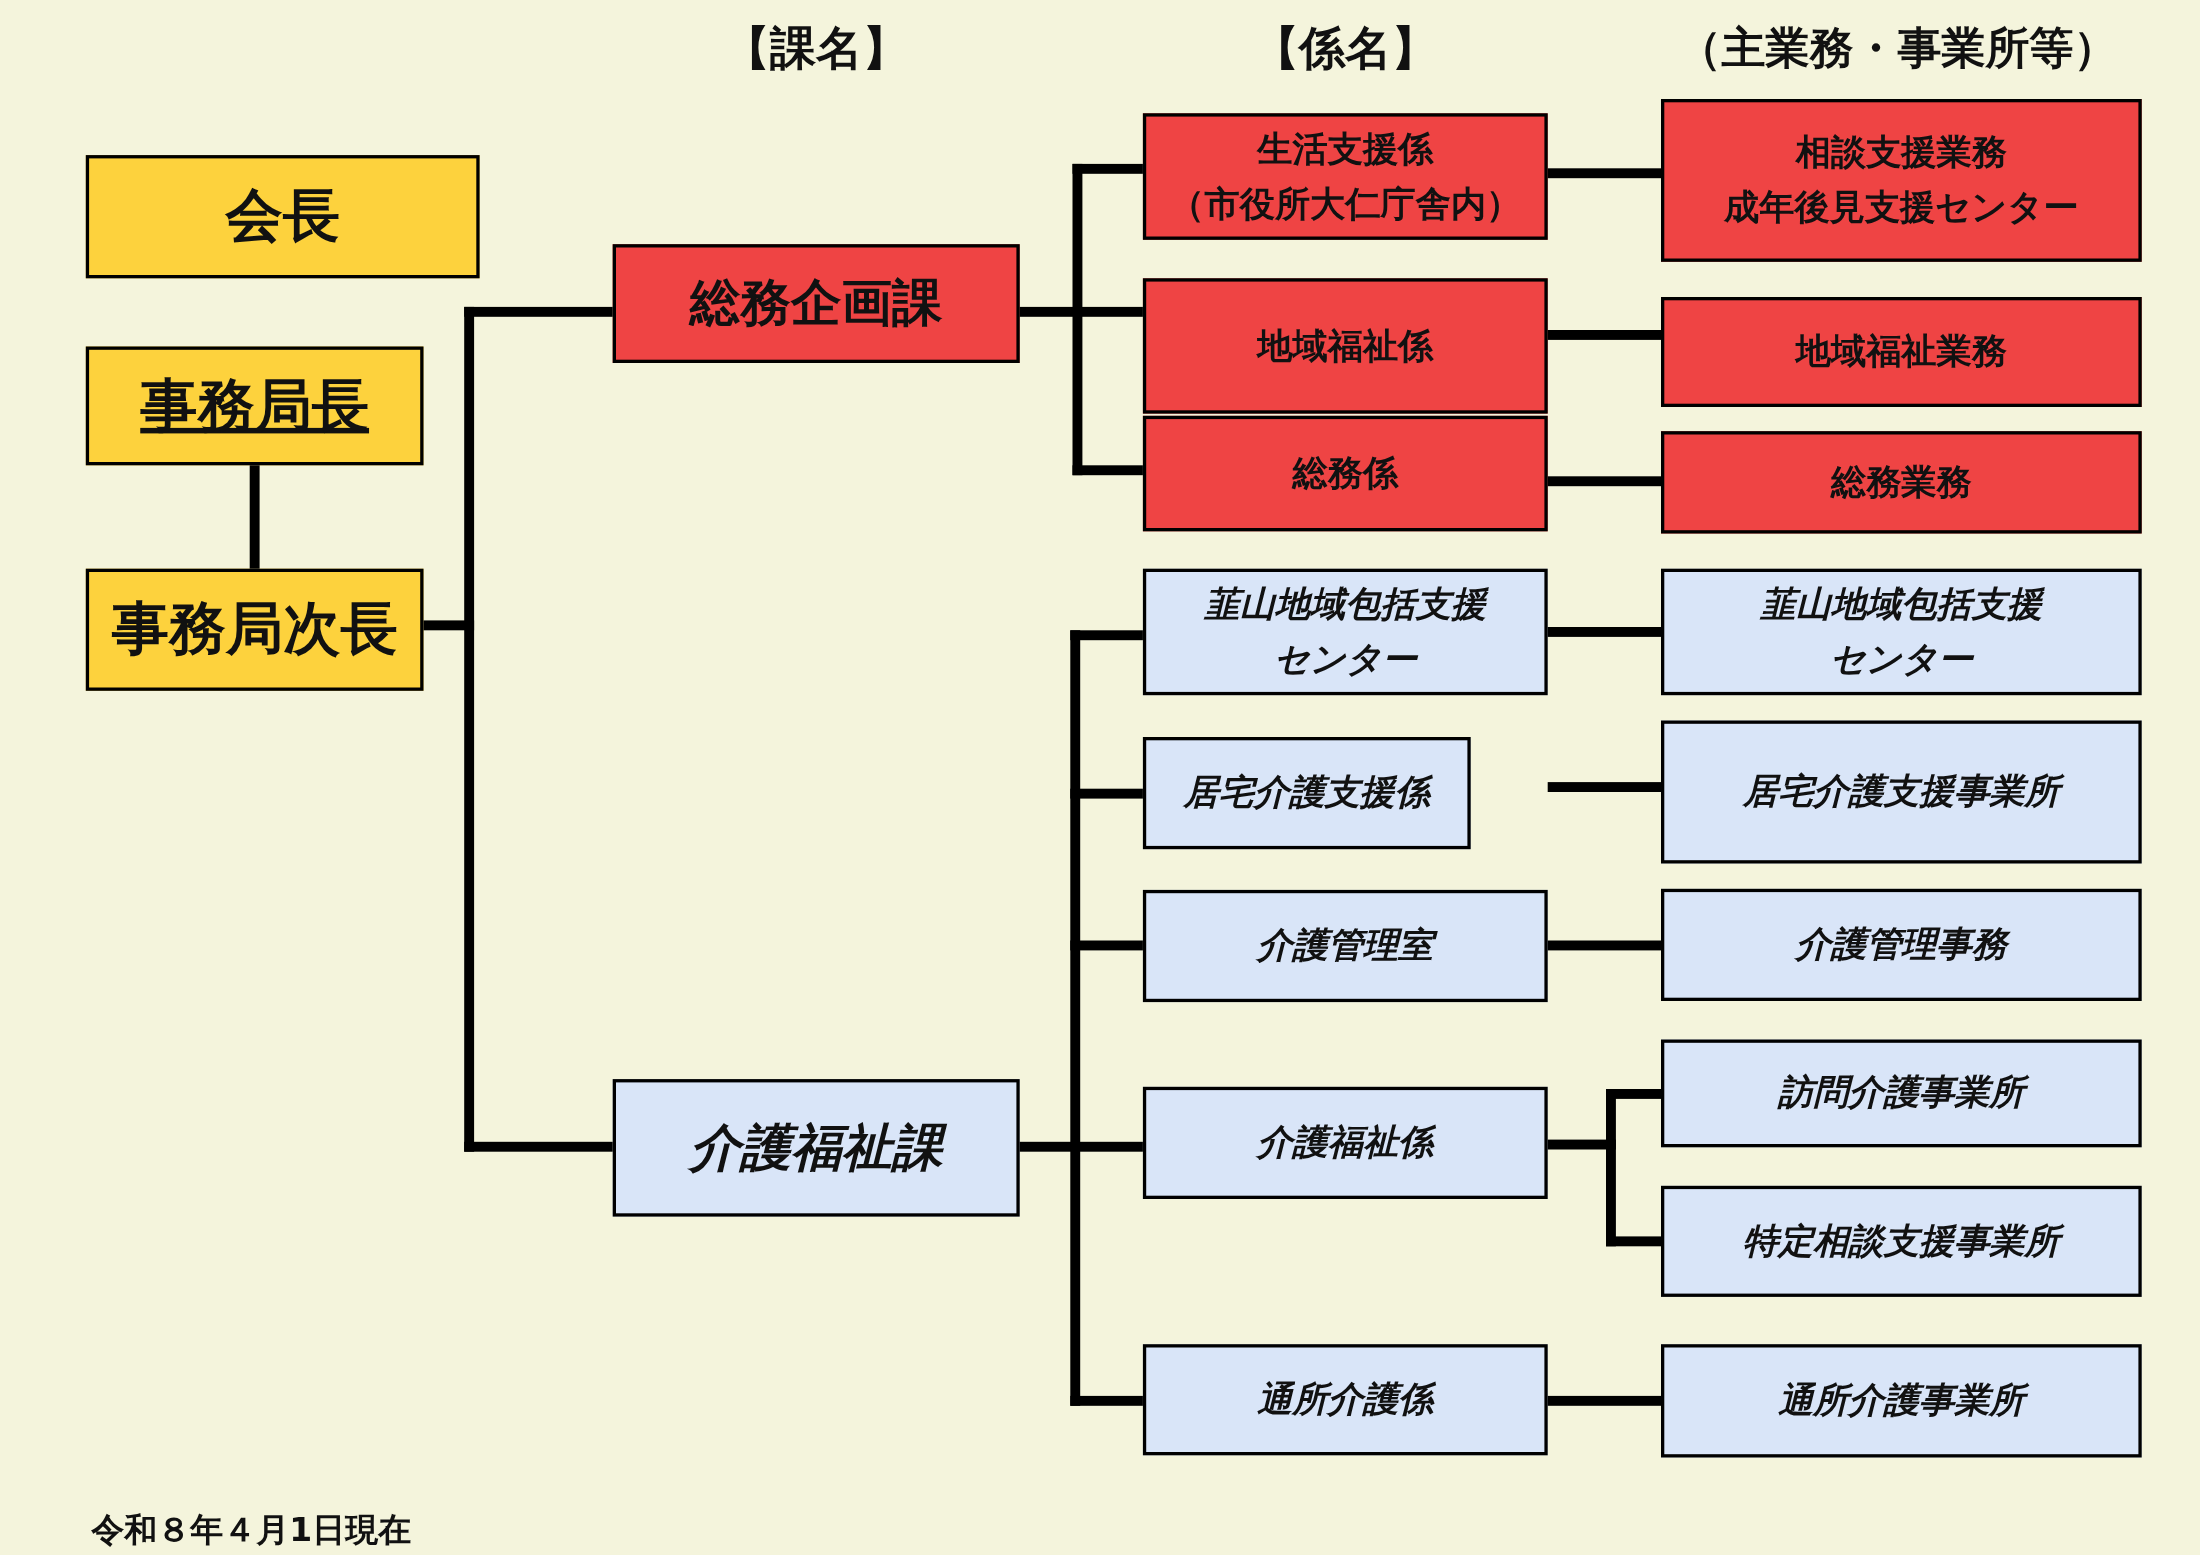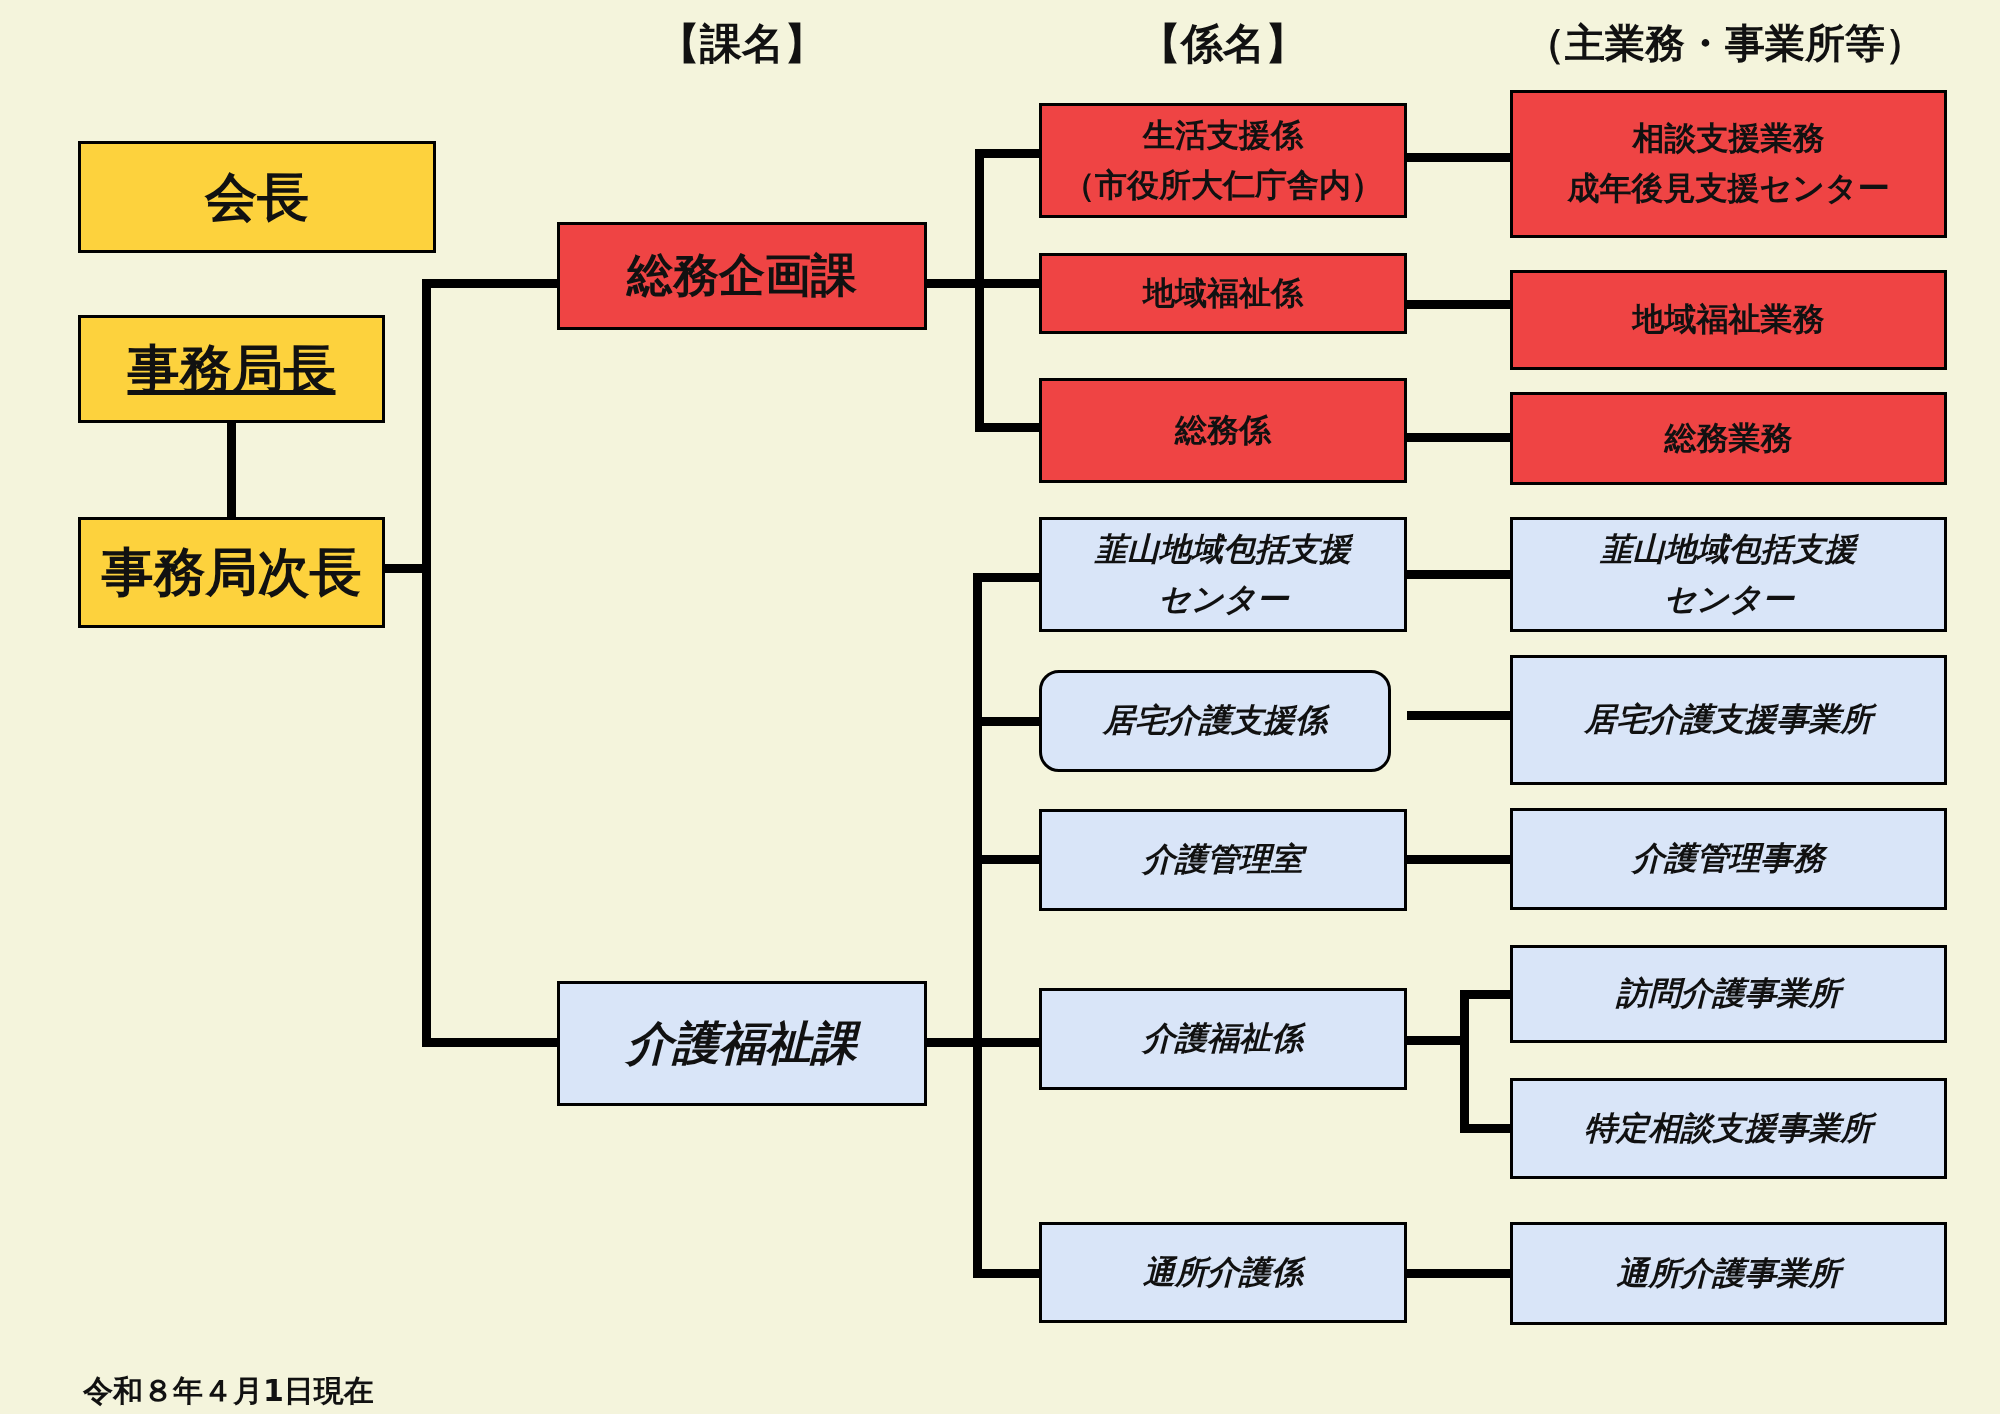--- a/index.html
+++ b/index.html
@@ -60,25 +60,25 @@
 
   <div class="box yellow" style="left:78px;top:141px;width:358px;height:112px;">会長</div>
   <div class="box yellow" style="left:78px;top:315px;width:307px;height:108px;text-decoration:underline;">事務局長</div>
   <div class="box yellow" style="left:78px;top:517px;width:307px;height:111px;">事務局次長</div>
 
   <div class="box green division" style="left:557px;top:222px;width:370px;height:108px;">総務企画課</div>
   <div class="box blue division" style="left:557px;top:981px;width:370px;height:125px;">介護福祉課</div>
 
   <div class="box green sec" style="left:1039px;top:103px;width:368px;height:115px;">生活支援係
 （市役所大仁庁舎内）</div>
-  <div class="box green sec" style="left:1039px;top:253px;width:368px;height:81px;">地域福祉係</div>
+  <div class="box green sec" style="left:1039px;top:253px;width:368px;height:123px;">地域福祉係</div>
   <div class="box green sec" style="left:1039px;top:378px;width:368px;height:105px;">総務係</div>
   <div class="box blue sec" style="left:1039px;top:517px;width:368px;height:115px;">韮山地域包括支援
 センター</div>
-  <div class="box blue sec" style="left:1039px;top:670px;width:352px;height:102px;border-radius:20px;">居宅介護支援係</div>
+  <div class="box blue sec" style="left:1039px;top:670px;width:298px;height:102px;">居宅介護支援係</div>
   <div class="box blue sec" style="left:1039px;top:809px;width:368px;height:102px;">介護管理室</div>
   <div class="box blue sec" style="left:1039px;top:988px;width:368px;height:102px;">介護福祉係</div>
   <div class="box blue sec" style="left:1039px;top:1222px;width:368px;height:101px;">通所介護係</div>
 
   <div class="box green biz" style="left:1510px;top:90px;width:437px;height:148px;">相談支援業務
 成年後見支援センター</div>
   <div class="box green biz" style="left:1510px;top:270px;width:437px;height:100px;">地域福祉業務</div>
   <div class="box green biz" style="left:1510px;top:392px;width:437px;height:93px;">総務業務</div>
   <div class="box blue biz" style="left:1510px;top:517px;width:437px;height:115px;">韮山地域包括支援
 センター</div>

